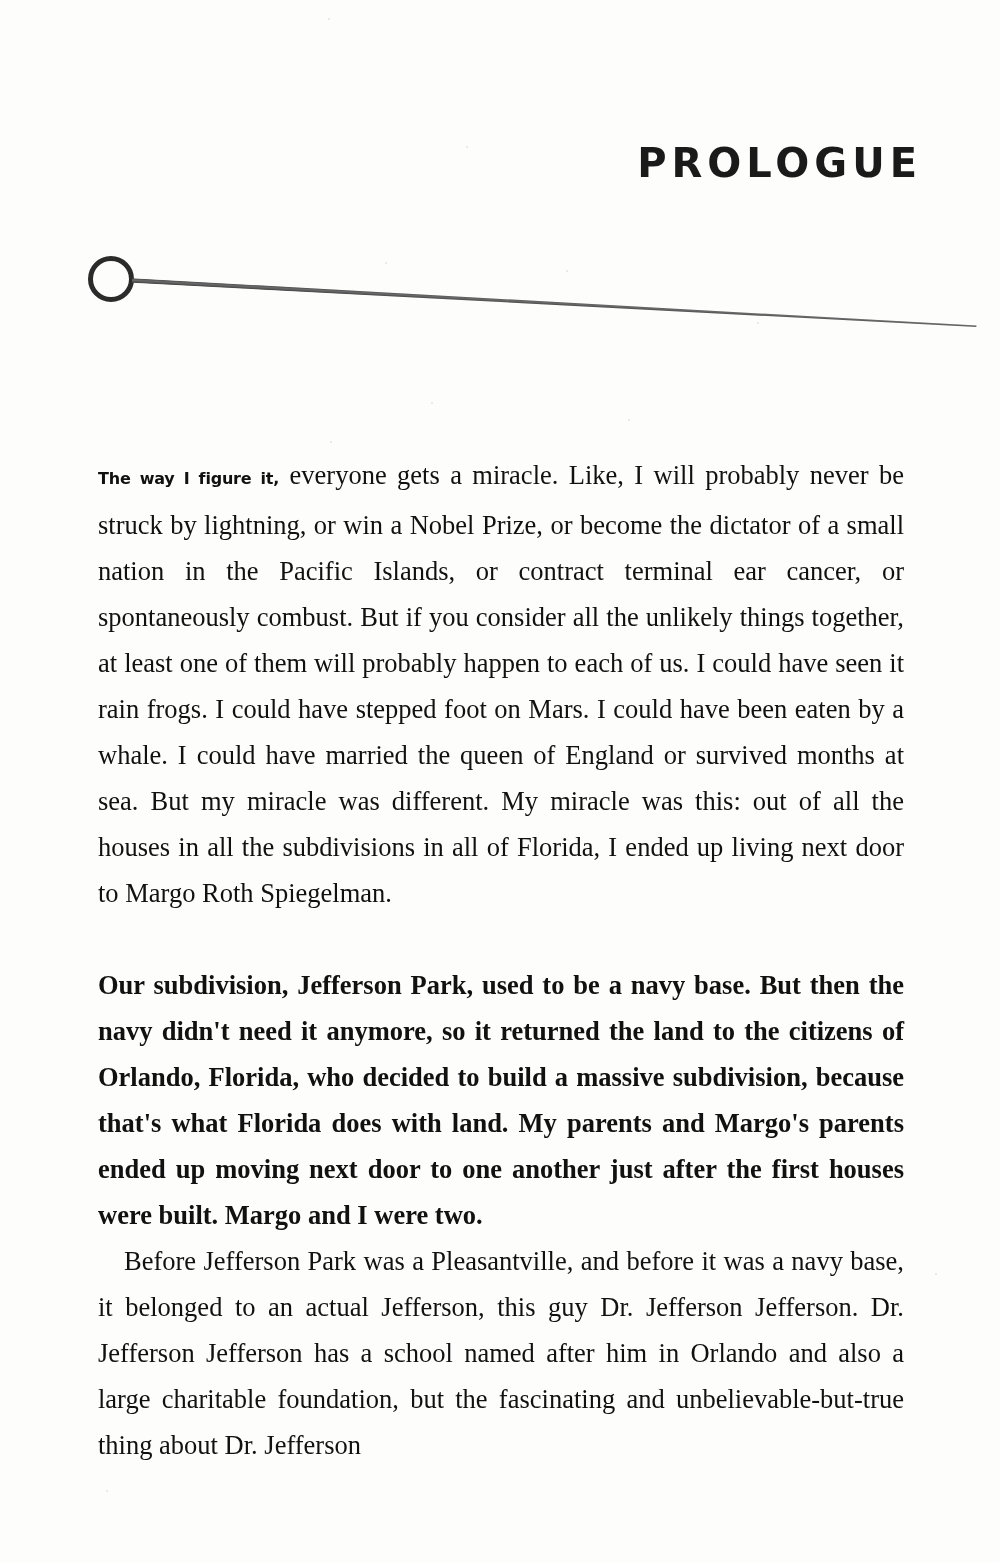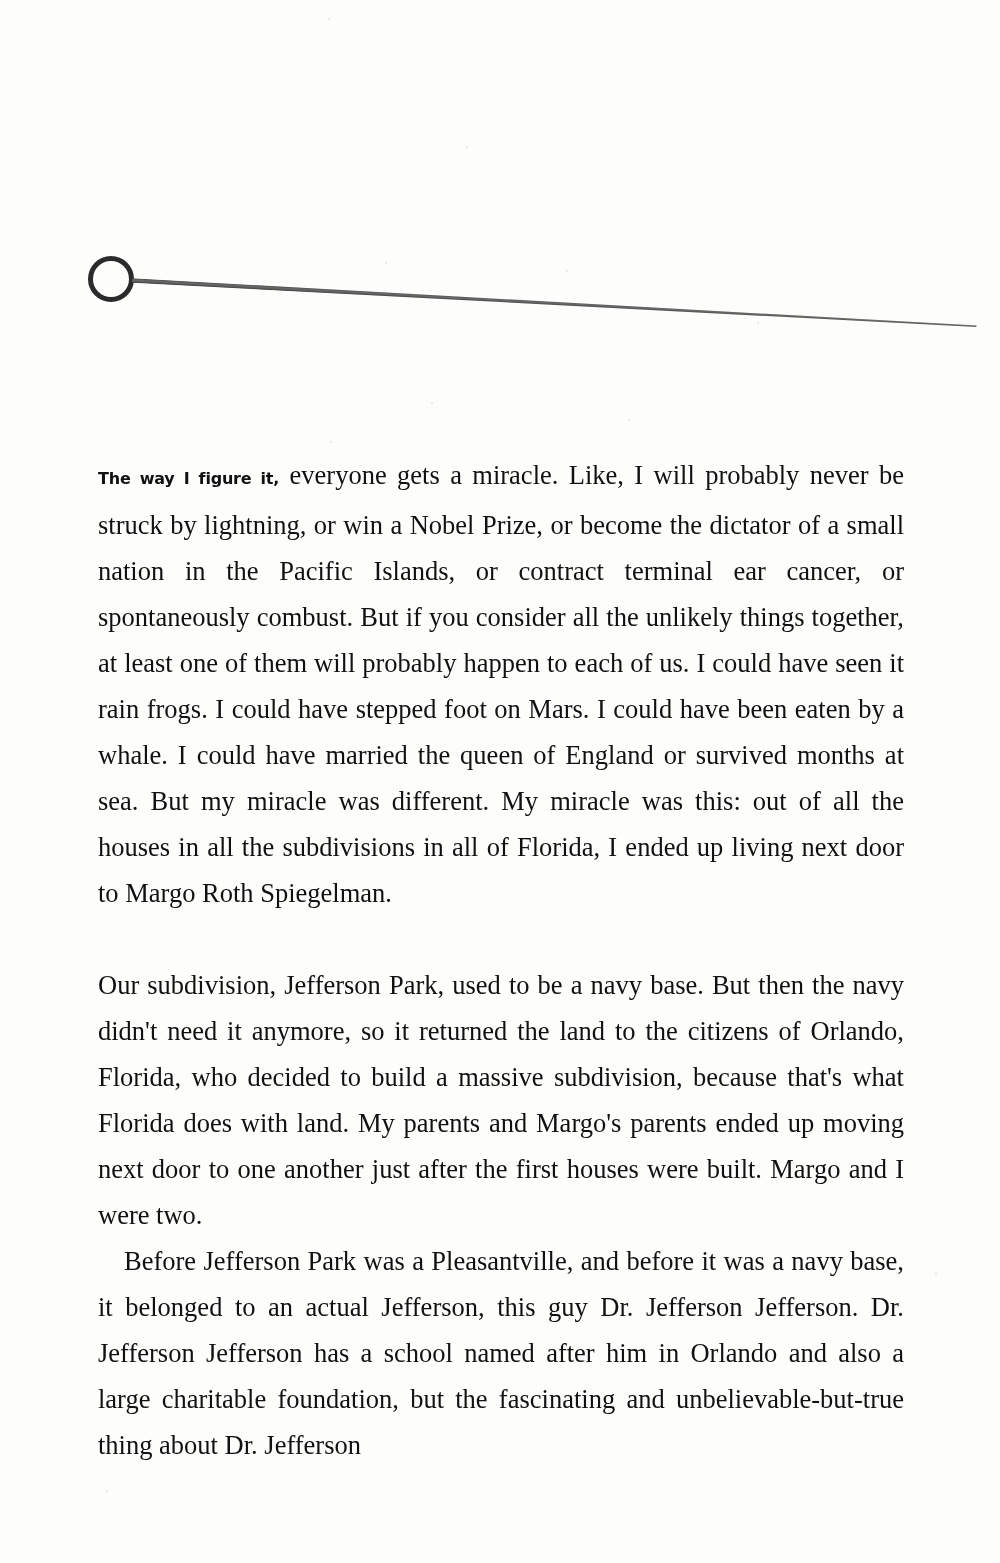--- a/index.html
+++ b/index.html
@@ -82,20 +82,21 @@
     font-size: 26.5px;
     line-height: 46px;
     text-align: justify;
     text-justify: inter-word;
   }
   .body-text p {
     margin: 0;
   }
   .para-gap {
     margin-top: 46px !important;
+    font-weight: bold;
   }
   .para-indent {
     text-indent: 26px;
   }
   .lead-in {
     font-family: "DejaVu Sans", sans-serif;
     font-weight: 700;
     font-size: 16px;
     letter-spacing: -0.2px;
   }
@@ -109,20 +110,21 @@
   <div class="speckle" style="left:466px; top:146px;"></div>
   <div class="speckle" style="left:385px; top:262px;"></div>
   <div class="speckle" style="left:566px; top:270px;"></div>
   <div class="speckle" style="left:757px; top:322px;"></div>
   <div class="speckle" style="left:431px; top:402px;"></div>
   <div class="speckle" style="left:628px; top:419px;"></div>
   <div class="speckle" style="left:330px; top:441px;"></div>
   <div class="speckle" style="left:935px; top:1273px;"></div>
   <div class="speckle" style="left:106px; top:1490px;"></div>
 
+  <div class="chapter-title">PROLOGUE</div>
 
   <div class="pin">
     <div class="pin-head"></div>
     <div class="pin-shaft"></div>
   </div>
 
   <div class="body-text">
     <p><span class="lead-in">The way I figure it,</span><span> everyone gets a miracle. Like, I will probably never be struck by lightning, or win a Nobel Prize, or become the dictator of a small nation in the Pacific Islands, or contract terminal ear cancer, or spontaneously combust. But if you consider all the unlikely things together, at least one of them will probably happen to each of us. I could have seen it rain frogs. I could have stepped foot on Mars. I could have been eaten by a whale. I could have married the queen of England or survived months at sea. But my miracle was different. My miracle was this: out of all the houses in all the subdivisions in all of Florida, I ended up living next door to Margo Roth Spiegelman.</span></p>
 
     <p class="para-gap"><span>Our subdivision, Jefferson Park, used to be a navy base. But then the navy didn't need it anymore, so it returned the land to the citizens of Orlando, Florida, who decided to build a massive subdivision, because that's what Florida does with land. My parents and Margo's parents ended up moving next door to one another just after the first houses were built. Margo and I were two.</span></p>

